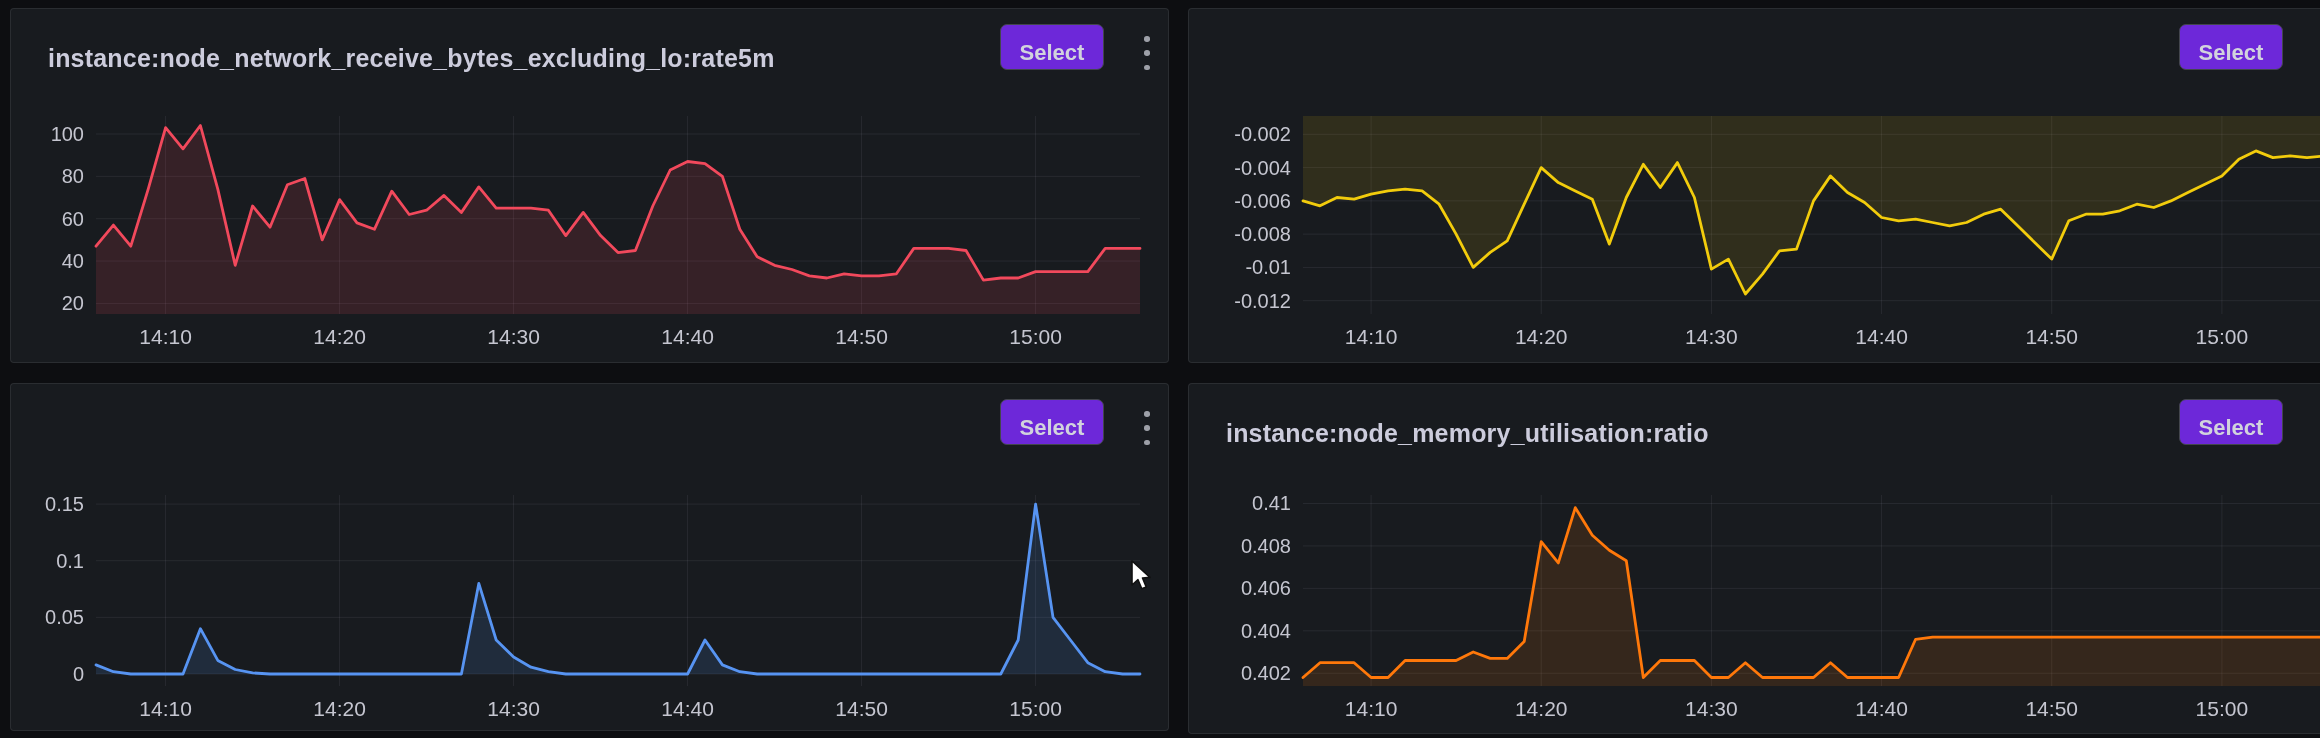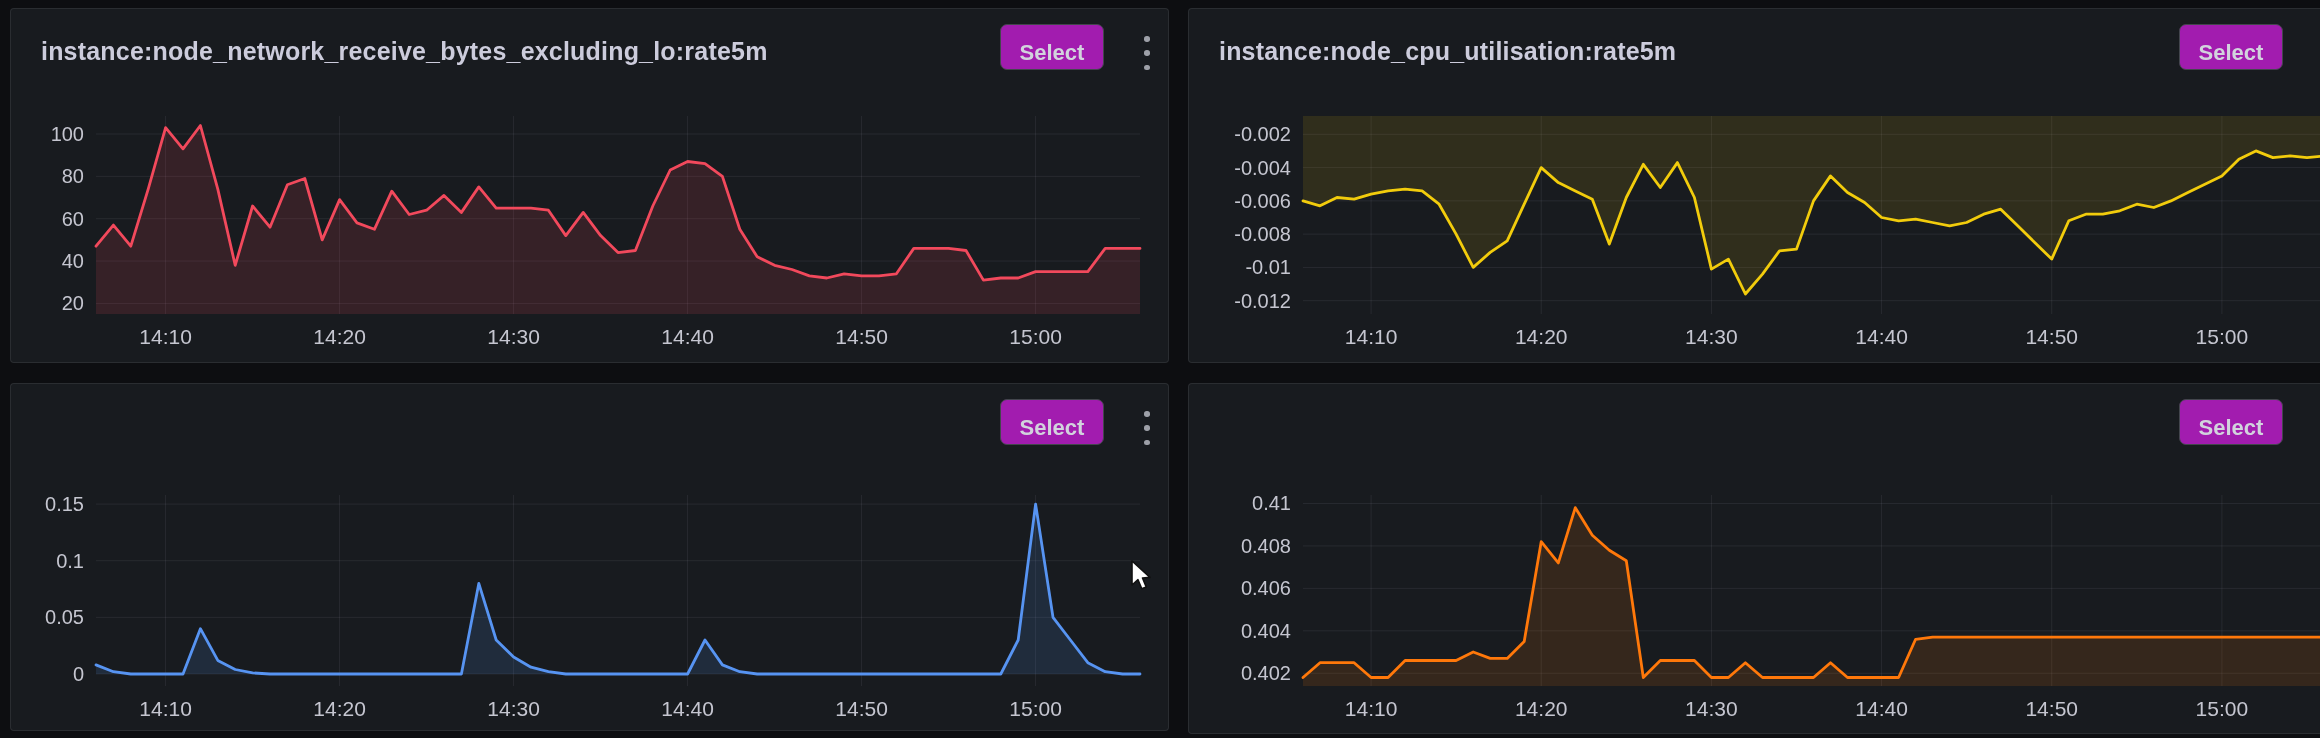--- a/index.html
+++ b/index.html
@@ -15,28 +15,28 @@
     background:#181b1f;
     border:1px solid rgba(204,204,220,0.10);
     border-radius:4px;
     box-sizing:border-box;
   }
   .p0{left:10px;top:8px;width:1159px;height:355px;}
   .p1{left:1188px;top:8px;width:1160px;height:355px;}
   .p2{left:10px;top:383px;width:1159px;height:348px;}
   .p3{left:1188px;top:383px;width:1160px;height:351px;}
   .panel-title{
-    position:absolute;left:22px;top:20px;margin:8px;
+    position:absolute;left:22px;top:20px;margin:15px;
     font-size:25px;font-weight:700;color:#ccccdc;
     letter-spacing:.2px;white-space:nowrap;z-index:3;
   }
   .select-btn{
     position:absolute;top:15px;right:64px;z-index:3;
     width:104px;height:46px;
-    background:#a21caf;border:1px solid #43464d;border-radius:7px;
+    background:#6d28d9;border:1px solid #43464d;border-radius:7px;
     color:#d2d3dd;font-size:22px;font-weight:700;
     font-family:inherit;cursor:pointer;padding:15px;
   }
   .kebab{
     position:absolute;top:27px;right:15px;z-index:3;
     width:12px;height:34px;
     display:flex;flex-direction:column;align-items:center;justify-content:space-between;
     cursor:pointer;
   }
   .kebab i{width:5.5px;height:5.5px;border-radius:50%;background:#9da0a8;}
@@ -110,21 +110,20 @@
       <text x="102" y="225.1344537815126" text-anchor="end" dominant-baseline="central" class="tick-label">-0.008</text>
       <text x="102" y="258.4117647058823" text-anchor="end" dominant-baseline="central" class="tick-label">-0.01</text>
       <text x="102" y="291.6890756302521" text-anchor="end" dominant-baseline="central" class="tick-label">-0.012</text>
       <text x="182.06666666666666" y="327" text-anchor="middle" dominant-baseline="central" class="x-tick-label">14:10</text>
       <text x="352.23333333333335" y="327" text-anchor="middle" dominant-baseline="central" class="x-tick-label">14:20</text>
       <text x="522.4000000000001" y="327" text-anchor="middle" dominant-baseline="central" class="x-tick-label">14:30</text>
       <text x="692.5666666666666" y="327" text-anchor="middle" dominant-baseline="central" class="x-tick-label">14:40</text>
       <text x="862.7333333333332" y="327" text-anchor="middle" dominant-baseline="central" class="x-tick-label">14:50</text>
       <text x="1032.9" y="327" text-anchor="middle" dominant-baseline="central" class="x-tick-label">15:00</text>
     </svg>
-  <h2 class="panel-title">instance:node_cpu_utilisation:rate5m</h2>
   <button class="select-btn">Select</button>
 
 </section>
 
 <section class="panel p2">
   <svg class="chart" id="chart-2" width="1159" height="348" viewBox="0 0 1159 348">
       <g stroke="rgba(204,204,220,0.09)" stroke-width="1">
         <line x1="85" y1="289.99169632265716" x2="1129" y2="289.99169632265716"></line>
         <line x1="85" y1="233.34875444839858" x2="1129" y2="233.34875444839858"></line>
         <line x1="85" y1="176.70581257414" x2="1129" y2="176.70581257414"></line>
@@ -179,19 +178,20 @@
       <text x="102" y="204.37777777777683" text-anchor="end" dominant-baseline="central" class="tick-label">0.406</text>
       <text x="102" y="161.93333333333356" text-anchor="end" dominant-baseline="central" class="tick-label">0.408</text>
       <text x="102" y="119.48888888888912" text-anchor="end" dominant-baseline="central" class="tick-label">0.41</text>
       <text x="182.06666666666666" y="324" text-anchor="middle" dominant-baseline="central" class="x-tick-label">14:10</text>
       <text x="352.23333333333335" y="324" text-anchor="middle" dominant-baseline="central" class="x-tick-label">14:20</text>
       <text x="522.4000000000001" y="324" text-anchor="middle" dominant-baseline="central" class="x-tick-label">14:30</text>
       <text x="692.5666666666666" y="324" text-anchor="middle" dominant-baseline="central" class="x-tick-label">14:40</text>
       <text x="862.7333333333332" y="324" text-anchor="middle" dominant-baseline="central" class="x-tick-label">14:50</text>
       <text x="1032.9" y="324" text-anchor="middle" dominant-baseline="central" class="x-tick-label">15:00</text>
     </svg>
+  <h2 class="panel-title">instance:node_memory_utilisation:ratio</h2>
   <button class="select-btn">Select</button>
 
 </section>
 
 <svg id="cursor" width="24" height="34" viewBox="0 0 24 34">
   <path d="M2,1 L2,25 L8,19.7 L11.8,28.8 L16.2,26.9 L12.5,18 L20,17.4 Z" fill="#ffffff" stroke="#111111" stroke-width="1.6" stroke-linejoin="round"></path>
 </svg>
 
 </body></html>

